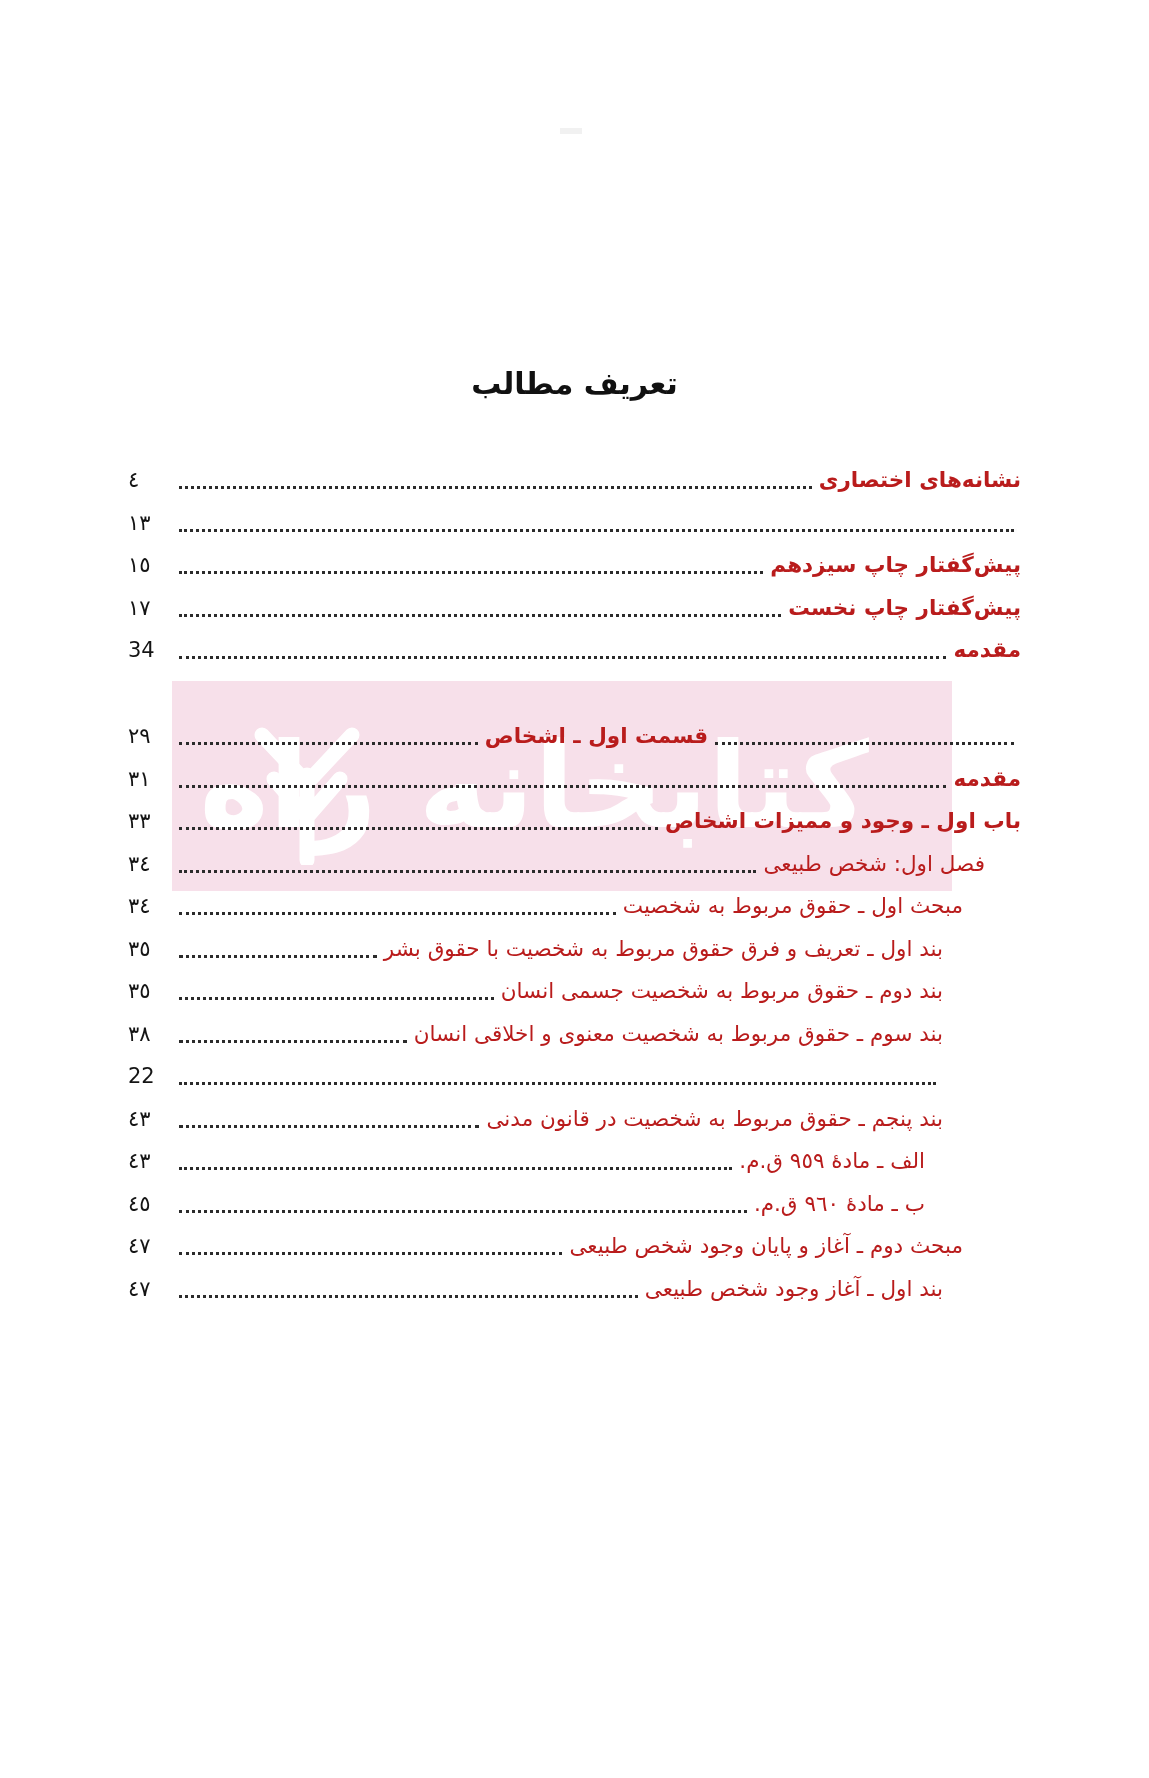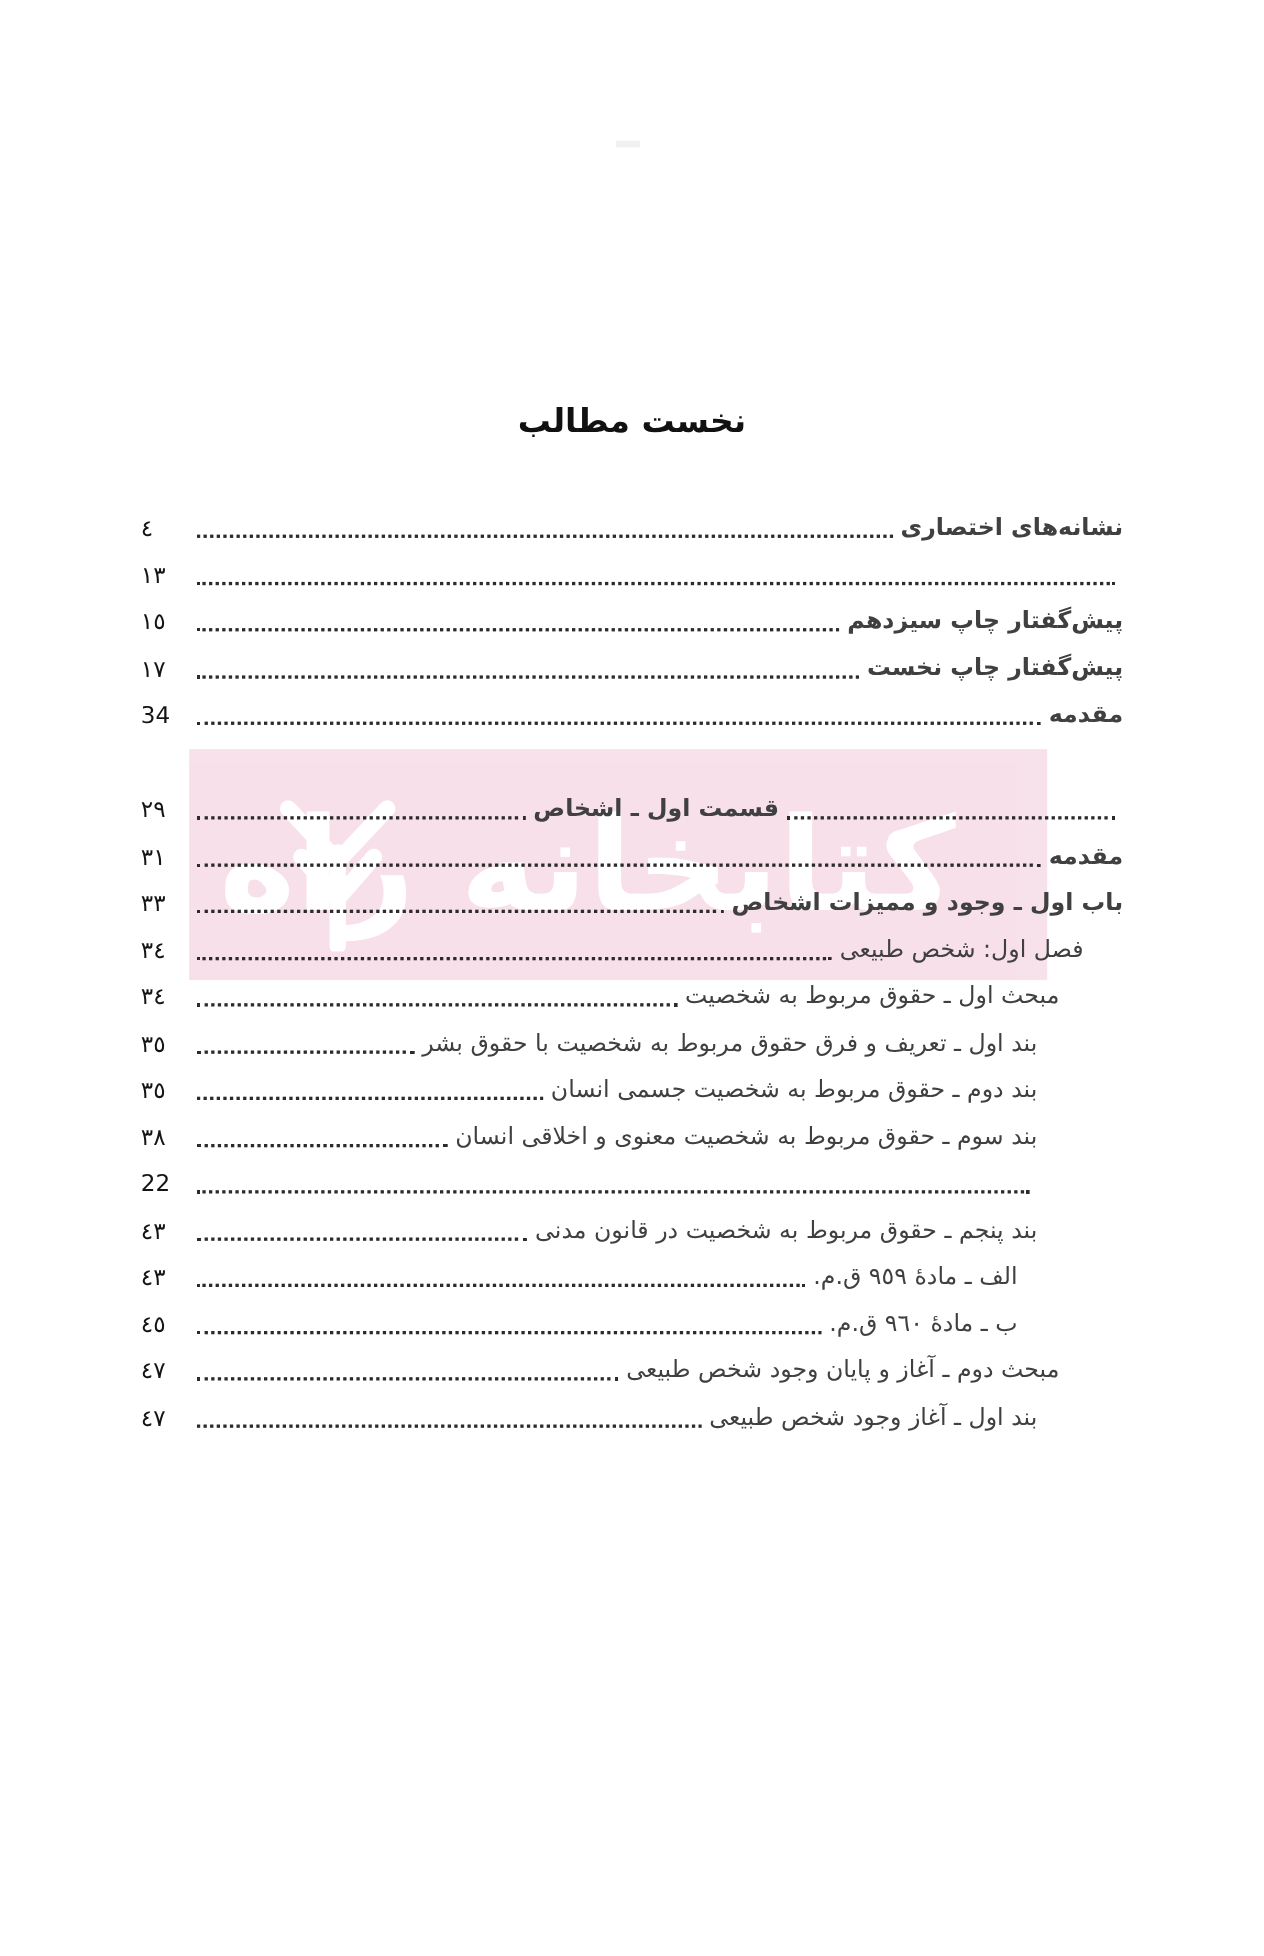--- a/index.html
+++ b/index.html
@@ -96,21 +96,21 @@
   }
   .toc-row.spacer-before {
     margin-top: 52px;
   }
 
   .toc-label {
     flex: 0 0 auto;
     white-space: nowrap;
     font-size: 21.5px;
     line-height: 32px;
-    color: #404040;
+    color: #b91c1c;
   }
   .toc-row.bold .toc-label {
     font-weight: bold;
   }
   .toc-row.center .toc-label { font-weight: bold; }
 
   .toc-leader {
     flex: 1 1 auto;
     position: relative;
     height: 26px;
@@ -151,21 +151,21 @@
   <div class="scan-mark"></div>
 
   <div class="watermark">
     <div class="watermark-text">کتابخانه راه</div>
     <svg class="watermark-logo" viewBox="0 0 150 160">
       <path d="M75 155 L75 70 M75 78 L30 30 M75 78 L120 30 M75 112 L42 74 M75 112 L108 74" stroke="#ffffff" stroke-width="15" fill="none" stroke-linecap="round"></path>
     </svg>
   </div>
 
   <div class="content">
-    <div class="doc-title">نخست مطالب</div>
+    <div class="doc-title">تعریف مطالب</div>
 
     <div class="toc">
 
       <div class="toc-row bold lvl-0">
         <span class="toc-label">نشانه‌های اختصاری</span>
         <span class="toc-leader"></span>
         <span class="toc-page">٤</span>
       </div>
 
       <div class="toc-row bold lvl-0">

